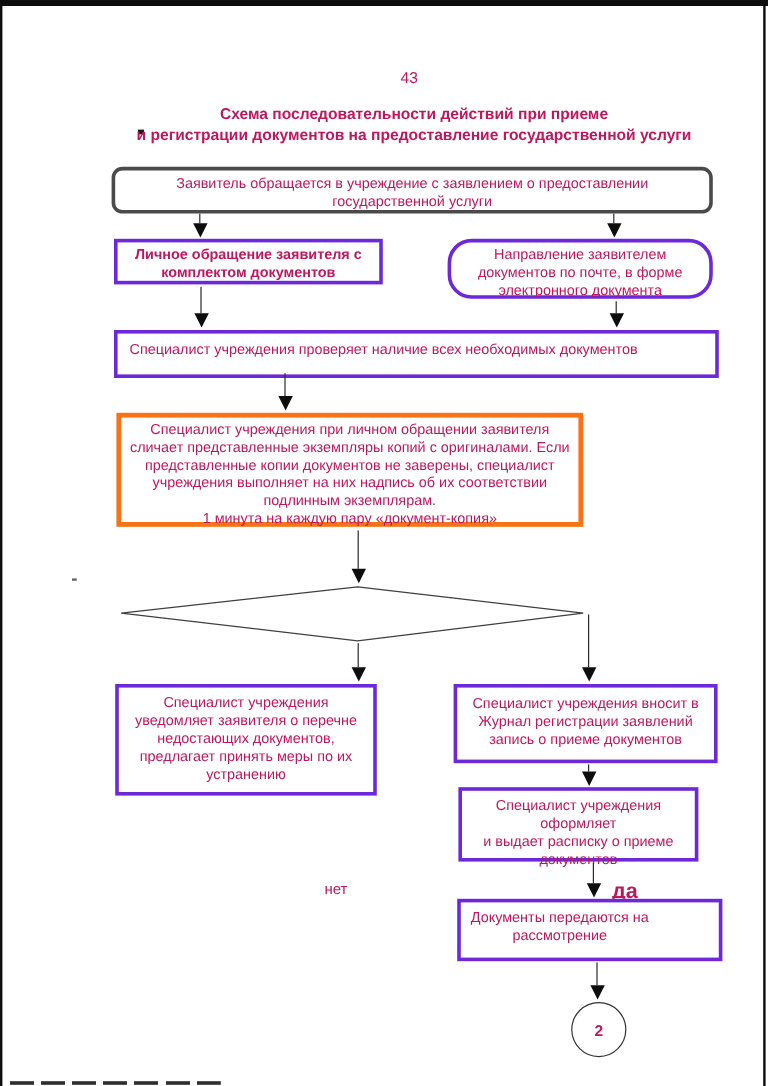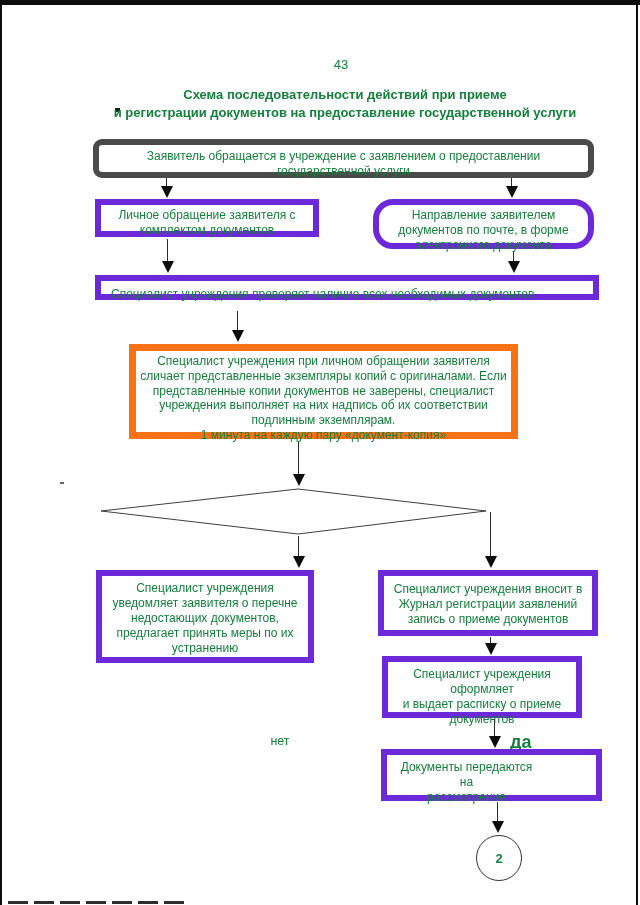--- a/index.html
+++ b/index.html
@@ -1,36 +1,36 @@
 <!DOCTYPE html>
 <html><head>
 <meta charset="utf-8">
 <style>
   html,body{margin:0;padding:0;background:#e8e8e8;}
   .page{position:relative;width:640px;height:905px;background:#ffffff;overflow:hidden;
-        font-family:"Liberation Sans",sans-serif;color:#15803d;}
+        font-family:"Liberation Sans",sans-serif;color:#be185d;}
   .abs{position:absolute;}
   .frame{position:absolute;background:#0d0d0d;}
   .txt{position:absolute;white-space:pre-line;}
-  .box{position:absolute;box-sizing:border-box;border:6px solid #6d28d9;background:#fff;
+  .box{position:absolute;box-sizing:border-box;border:3px solid #6d28d9;background:#fff;
        text-align:center;font-size:12px;line-height:15px;white-space:pre-line;}
   .arrow{position:absolute;display:flex;flex-direction:column;align-items:center;width:13px;}
   .arrow .stem{width:1px;flex:1;background:#2b2b2b;}
   .arrow .head{width:0;height:0;border-left:6px solid transparent;
                border-right:6px solid transparent;border-top:12px solid #0d0d0d;}
   #page-number{left:0;top:57px;width:682px;text-align:center;font-size:13px;}
   #diagram-title{left:30px;top:86px;width:630px;text-align:center;font-weight:bold;
                  font-size:13px;line-height:17.5px;}
   #box-start{left:93px;top:139px;width:501px;height:39px;border-radius:9px;
              border-color:#4a4a4a;padding-top:4px;}
-  #box-personal{left:95px;top:199px;width:224px;height:38px;padding-top:3px;}
+  #box-personal{left:95px;top:199px;width:224px;height:38px;padding-top:3px;font-weight:bold;}
   #box-mail{left:373px;top:199px;width:221px;height:50px;padding-top:3px;border-radius:20px;}
-  #box-check{left:95px;top:275px;width:504px;height:25px;text-align:left;padding:6px 10px 0 10px;}
-  #box-verify{left:97px;top:344px;width:389px;height:95px;border:7px solid #f97316;
-              padding-top:3px;line-height:14.8px;margin-left:32px;}
+  #box-check{left:95px;top:275px;width:504px;height:40px;text-align:left;padding:6px 10px 0 10px;}
+  #box-verify{left:97px;top:344px;width:389px;height:95px;border:4px solid #f97316;
+              padding-top:3px;line-height:14.8px;}
   #decision{left:99px;top:487px;width:390px;height:49px;}
   #decision-label{position:absolute;left:0;top:15px;width:356px;text-align:center;font-size:12px;}
   #box-notify{left:96px;top:570px;width:218px;height:93px;padding-top:5px;}
   #box-register{left:378px;top:570px;width:220px;height:66px;padding-top:6px;}
   #box-receipt{left:382px;top:656px;width:200px;height:62px;padding-top:5px;}
   #box-transfer{left:381px;top:749px;width:221px;height:52px;padding:5px 58px 0 8px;}
   #label-no{left:258px;top:734px;width:44px;text-align:center;font-weight:normal;font-size:12.5px;}
   #label-yes{left:510px;top:732px;width:44px;text-align:left;font-weight:bold;font-size:18px;}
   #circle-2{left:476px;top:835px;width:46px;height:46px;border:1.5px solid #333;border-radius:50%;
             display:flex;align-items:center;justify-content:center;font-size:13px;font-weight:bold;

